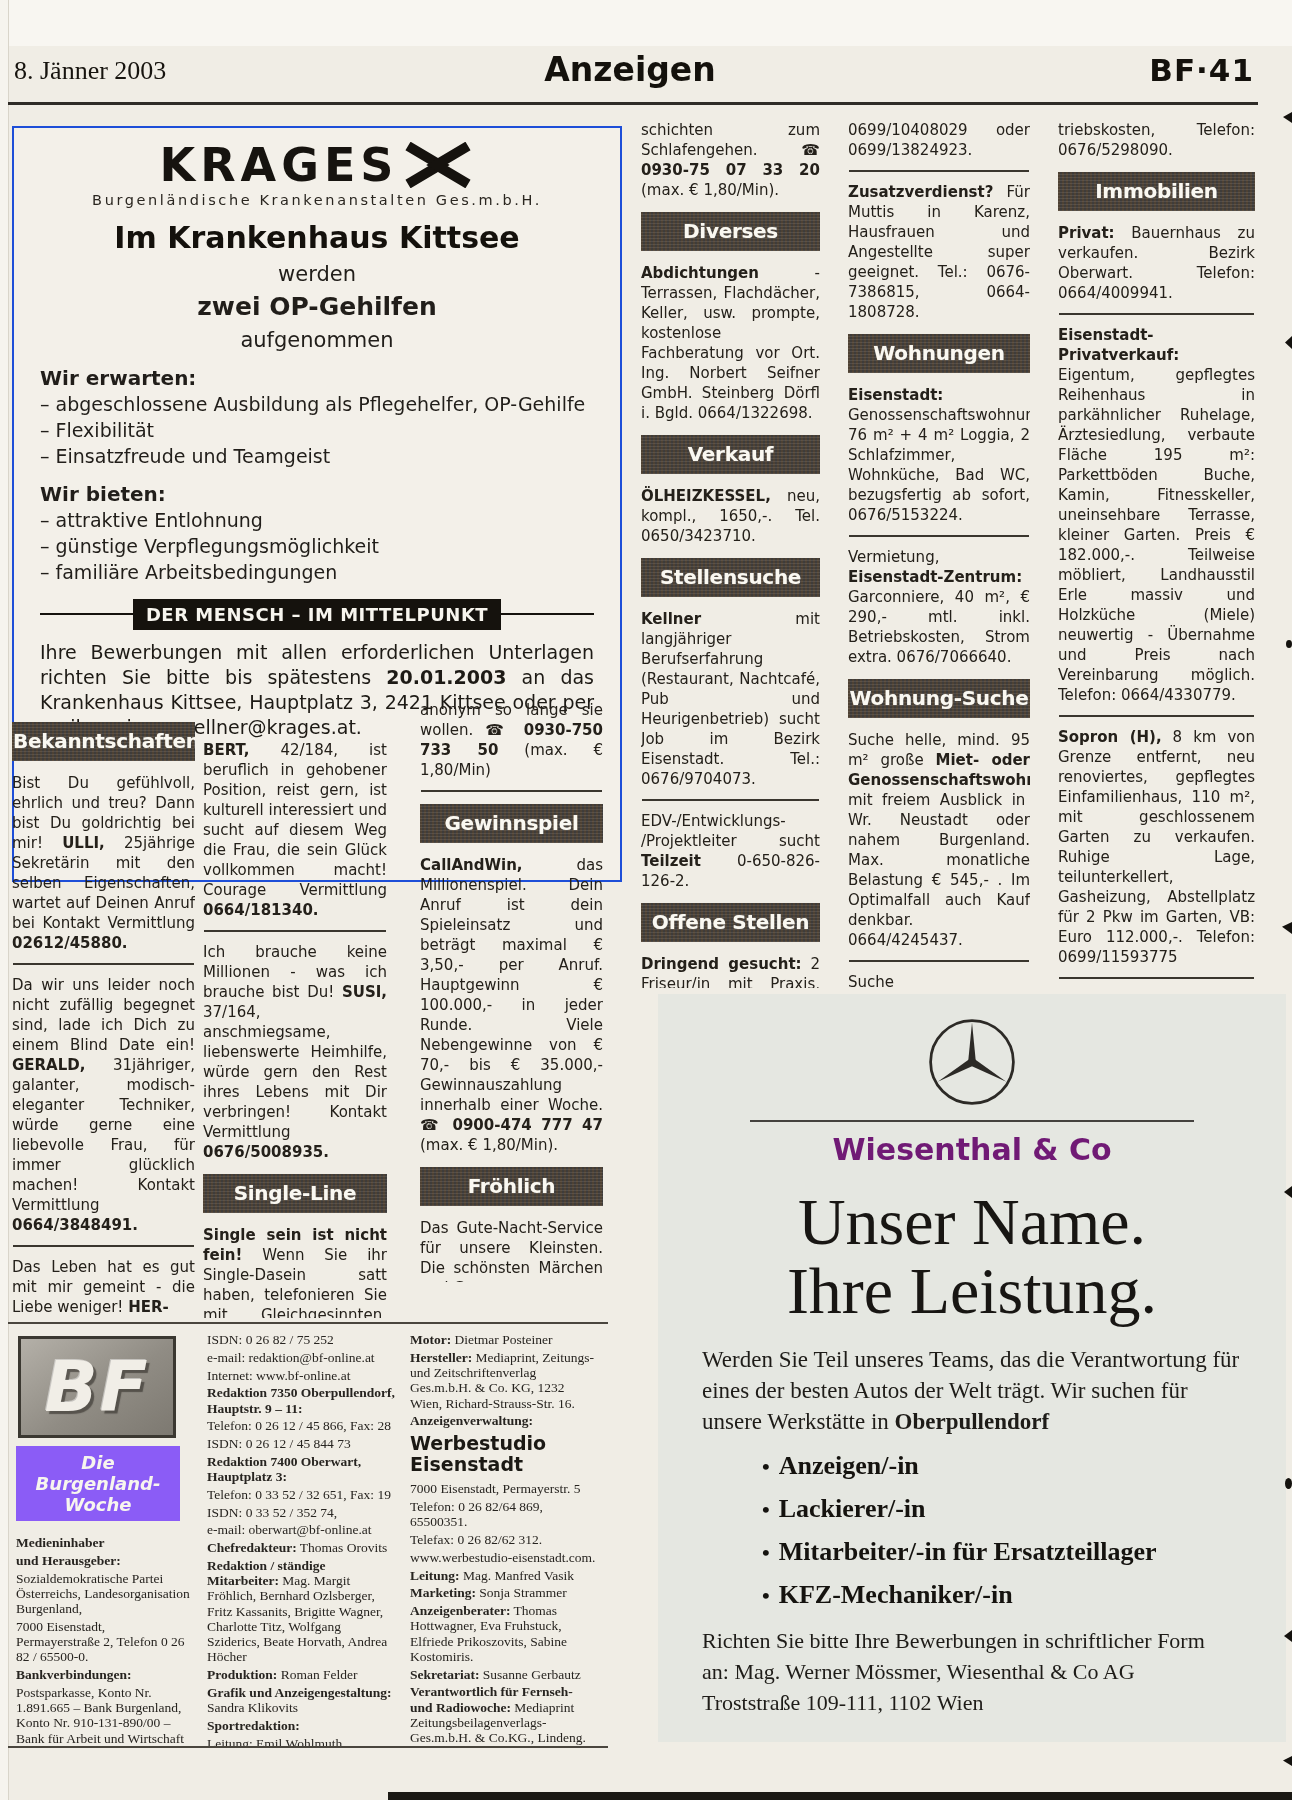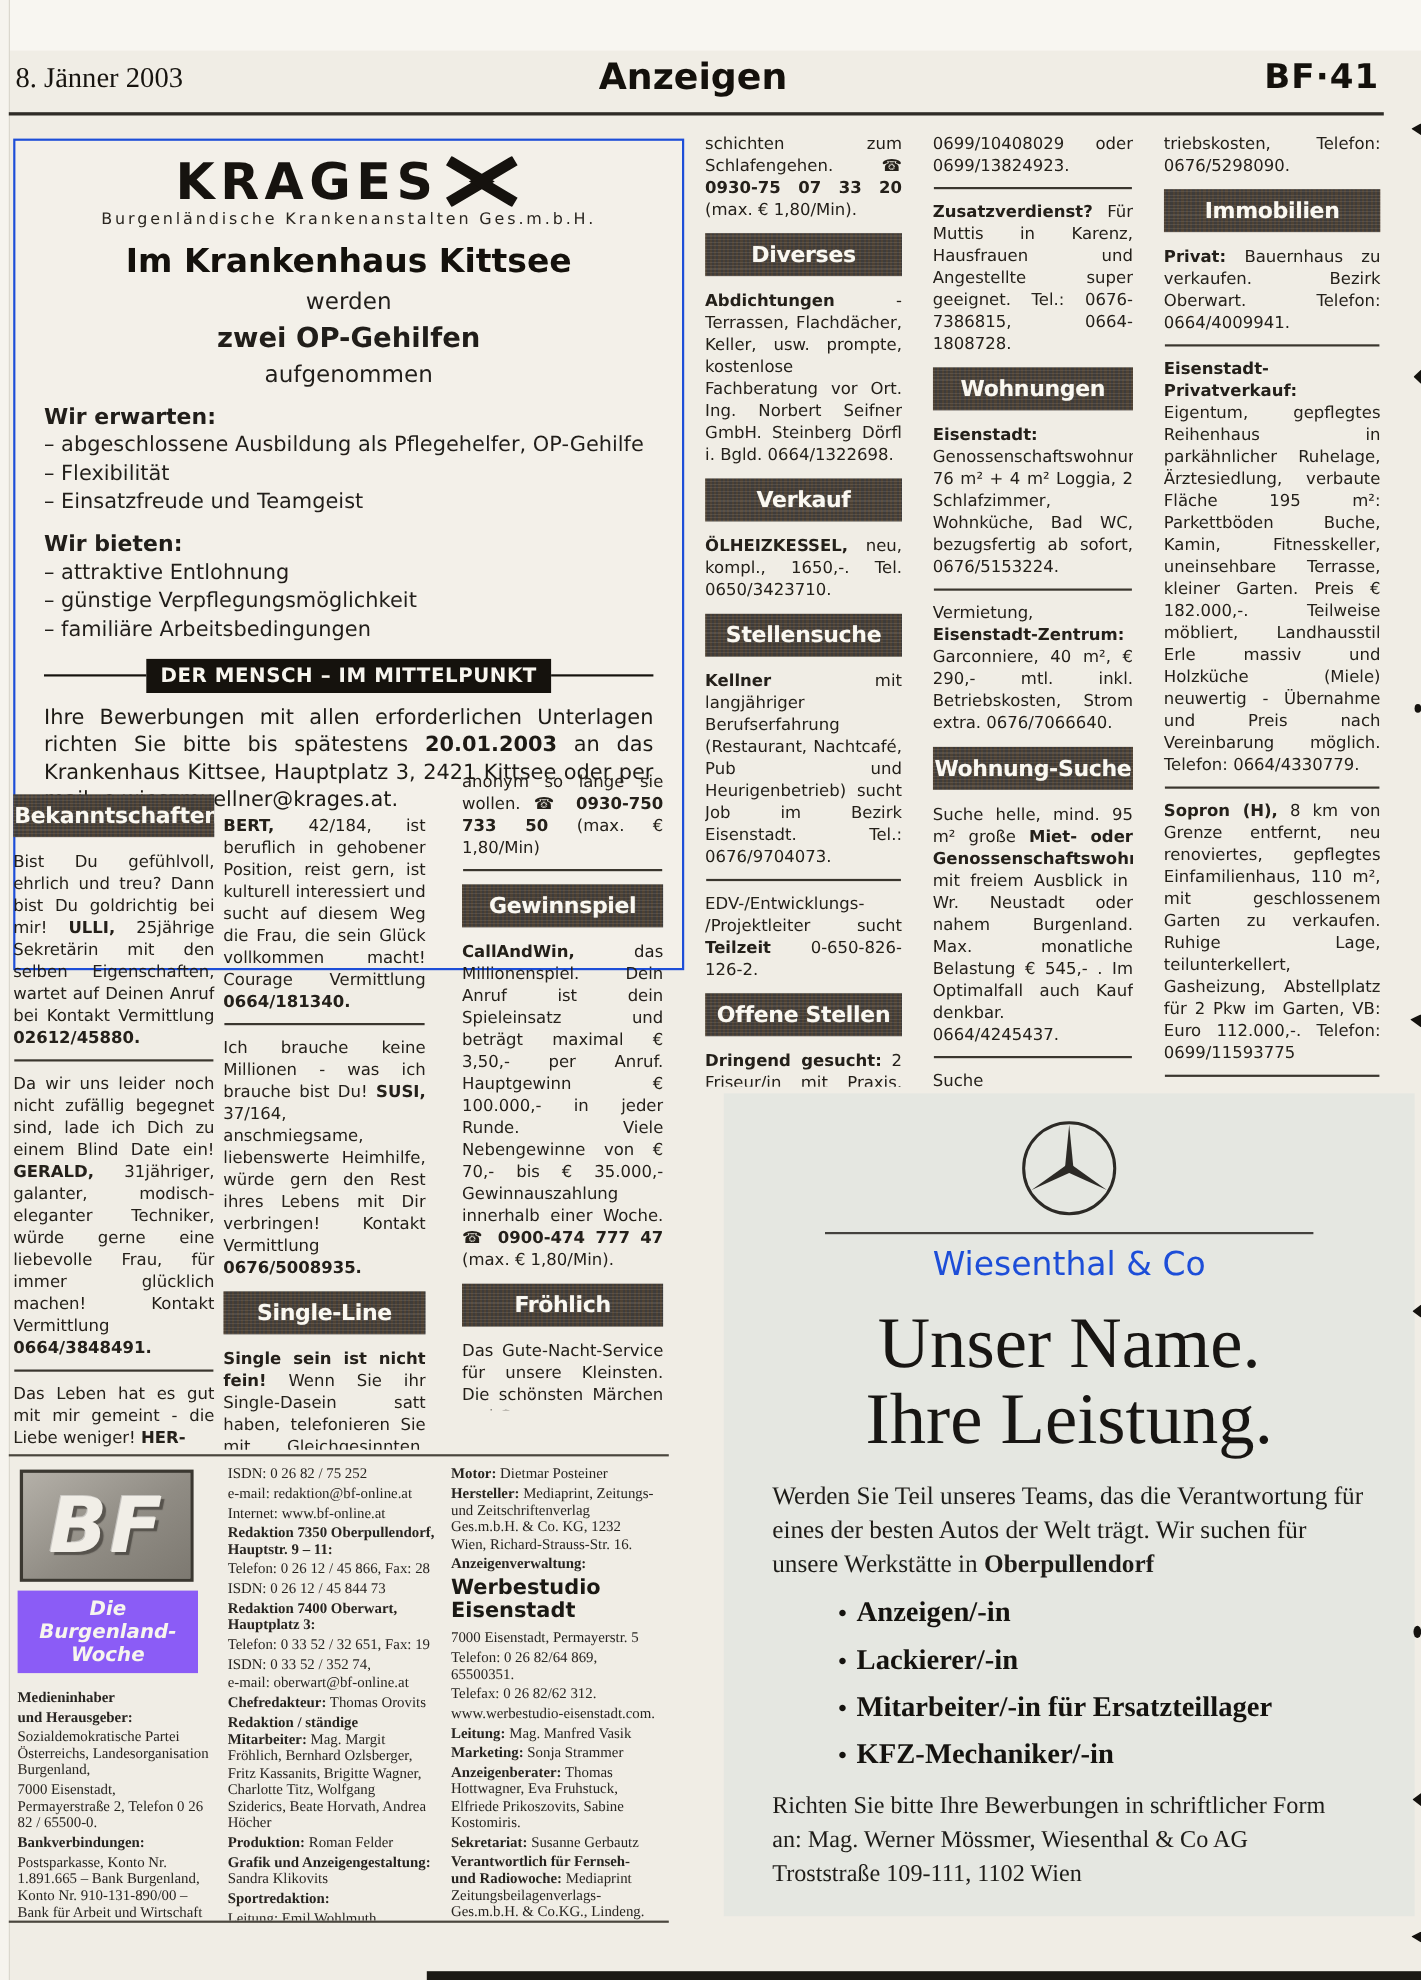--- a/index.html
+++ b/index.html
@@ -47,21 +47,21 @@
       color:#faf8f1;font-weight:bold;font-size:20px;letter-spacing:-.3px;text-align:center;
       padding:7px 1px 8px;margin:12px 0 12px;text-shadow:0 0 1px rgba(255,255,255,.35);}
   .col > .cat-header:first-child{margin-top:0;}
   .col > .ad:first-child{margin-top:0;}
 
   
   #mb-ad{position:absolute;left:658px;top:994px;width:628px;height:748px;background:#e5e7e1;
          text-align:center;box-sizing:border-box;padding-top:22px;overflow:hidden;}
   .mb-brand{font-family:"Liberation Serif",serif;font-size:25px;letter-spacing:1px;color:#24221e;margin-top:4px;}
   .mb-divider{width:444px;margin:8px auto 10px;border-top:2px solid #44423e;}
-  .mb-dealer{font-size:30px;font-weight:normal;color:#1d4ed8;}
+  .mb-dealer{font-size:30px;font-weight:bold;color:#701a75;}
   .mb-headlines{margin-top:20px;}
   .mb-h1{font-family:"Liberation Serif",serif;font-size:66px;line-height:1.05;color:#181613;}
   .mb-body{font-family:"Liberation Serif",serif;font-size:23px;line-height:1.36;text-align:left;
            margin:18px 36px 0 44px;color:#1e1c18;}
   .mb-list{text-align:left;margin:14px 0 0 104px;}
   .mb-pos{font-family:"Liberation Serif",serif;font-size:26px;font-weight:bold;color:#15130f;margin-bottom:13px;}
   .mb-pos::before{content:"•";margin-right:9px;font-size:22px;}
   .mb-contact{font-family:"Liberation Serif",serif;font-size:22px;line-height:1.4;text-align:left;
               margin:16px 36px 0 44px;white-space:pre-line;color:#1e1c18;}
 

